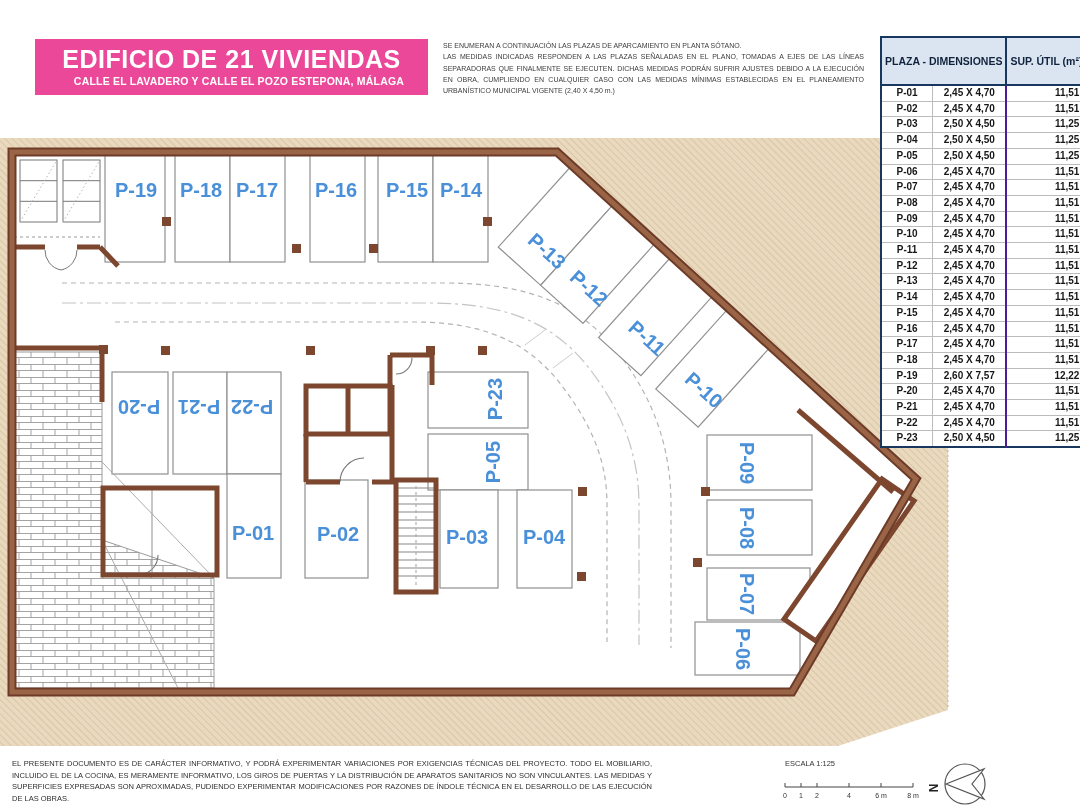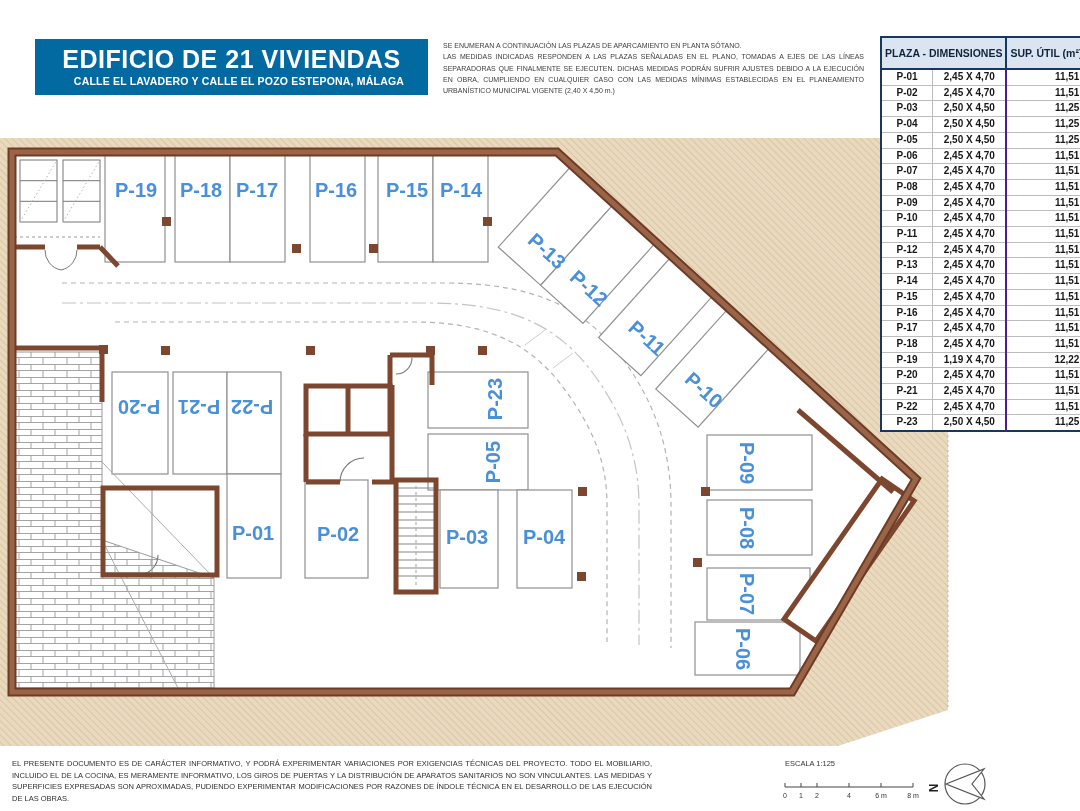--- a/index.html
+++ b/index.html
@@ -3,36 +3,36 @@
 <meta charset="utf-8">
 <style>
   html,body{margin:0;padding:0;}
   body{
     width:1080px;height:811px;position:relative;overflow:hidden;
     background:#ffffff;font-family:"Liberation Sans",sans-serif;
   }
   
   .title-block{
     position:absolute;left:35px;top:39px;width:393px;height:56px;
-    background:#0369a1;color:#fff;text-align:center;
+    background:#ec4899;color:#fff;text-align:center;
     display:flex;flex-direction:column;justify-content:center;gap:3px;
   }
   .title-block .title{font-size:25px;font-weight:bold;letter-spacing:.5px;line-height:1;}
   .title-block .subtitle{font-size:10.5px;font-weight:bold;letter-spacing:.2px;padding-left:15px;}
   
   .notes{position:absolute;left:443px;top:40px;width:421px;color:#3c3c3c;
          font-size:7px;line-height:1.62;}
   .notes p{margin:0;text-align:justify;}
   
   .ptable{position:absolute;left:880px;top:36px;border-collapse:collapse;
           background:#fff;table-layout:fixed;border:2px solid #17375e;
           font-size:10px;color:#161616;}
   .ptable th{background:#dbe5f1;border-bottom:2px solid #17375e;height:30px;
              font-size:10.5px;font-weight:700;white-space:nowrap;overflow:hidden;
-             padding:0 3px;color:#10233c;}
+             padding:8px 3px;color:#10233c;}
   .ptable th.h-group{border-right:2px solid #17375e;}
   .ptable td{line-height:14.7px;height:14.7px;padding:0 4px;
              border-bottom:1px solid #bcbcbc;font-weight:600;white-space:nowrap;overflow:hidden;}
   .ptable td.c-plaza{text-align:center;border-right:1px solid #bcbcbc;}
   .ptable td.c-dim{text-align:center;border-right:2px solid #4c1d95;}
   .ptable td.c-sup{text-align:right;padding-right:6px;}
   
   .disclaimer{position:absolute;left:8px;top:754px;width:648px;
               font-size:7.5px;line-height:1.55;color:#2e2e2e;text-align:justify;}
   .disclaimer p{margin:4px;}
@@ -324,21 +324,21 @@
         <td class="c-dim">2,45 X 4,70</td>
         <td class="c-sup">11,51</td>
       </tr>
       <tr>
         <td class="c-plaza">P-18</td>
         <td class="c-dim">2,45 X 4,70</td>
         <td class="c-sup">11,51</td>
       </tr>
       <tr>
         <td class="c-plaza">P-19</td>
-        <td class="c-dim">1,19 X 4,70</td>
+        <td class="c-dim">2,60 X 7,57</td>
         <td class="c-sup">12,22</td>
       </tr>
       <tr>
         <td class="c-plaza">P-20</td>
         <td class="c-dim">2,45 X 4,70</td>
         <td class="c-sup">11,51</td>
       </tr>
       <tr>
         <td class="c-plaza">P-21</td>
         <td class="c-dim">2,45 X 4,70</td>

